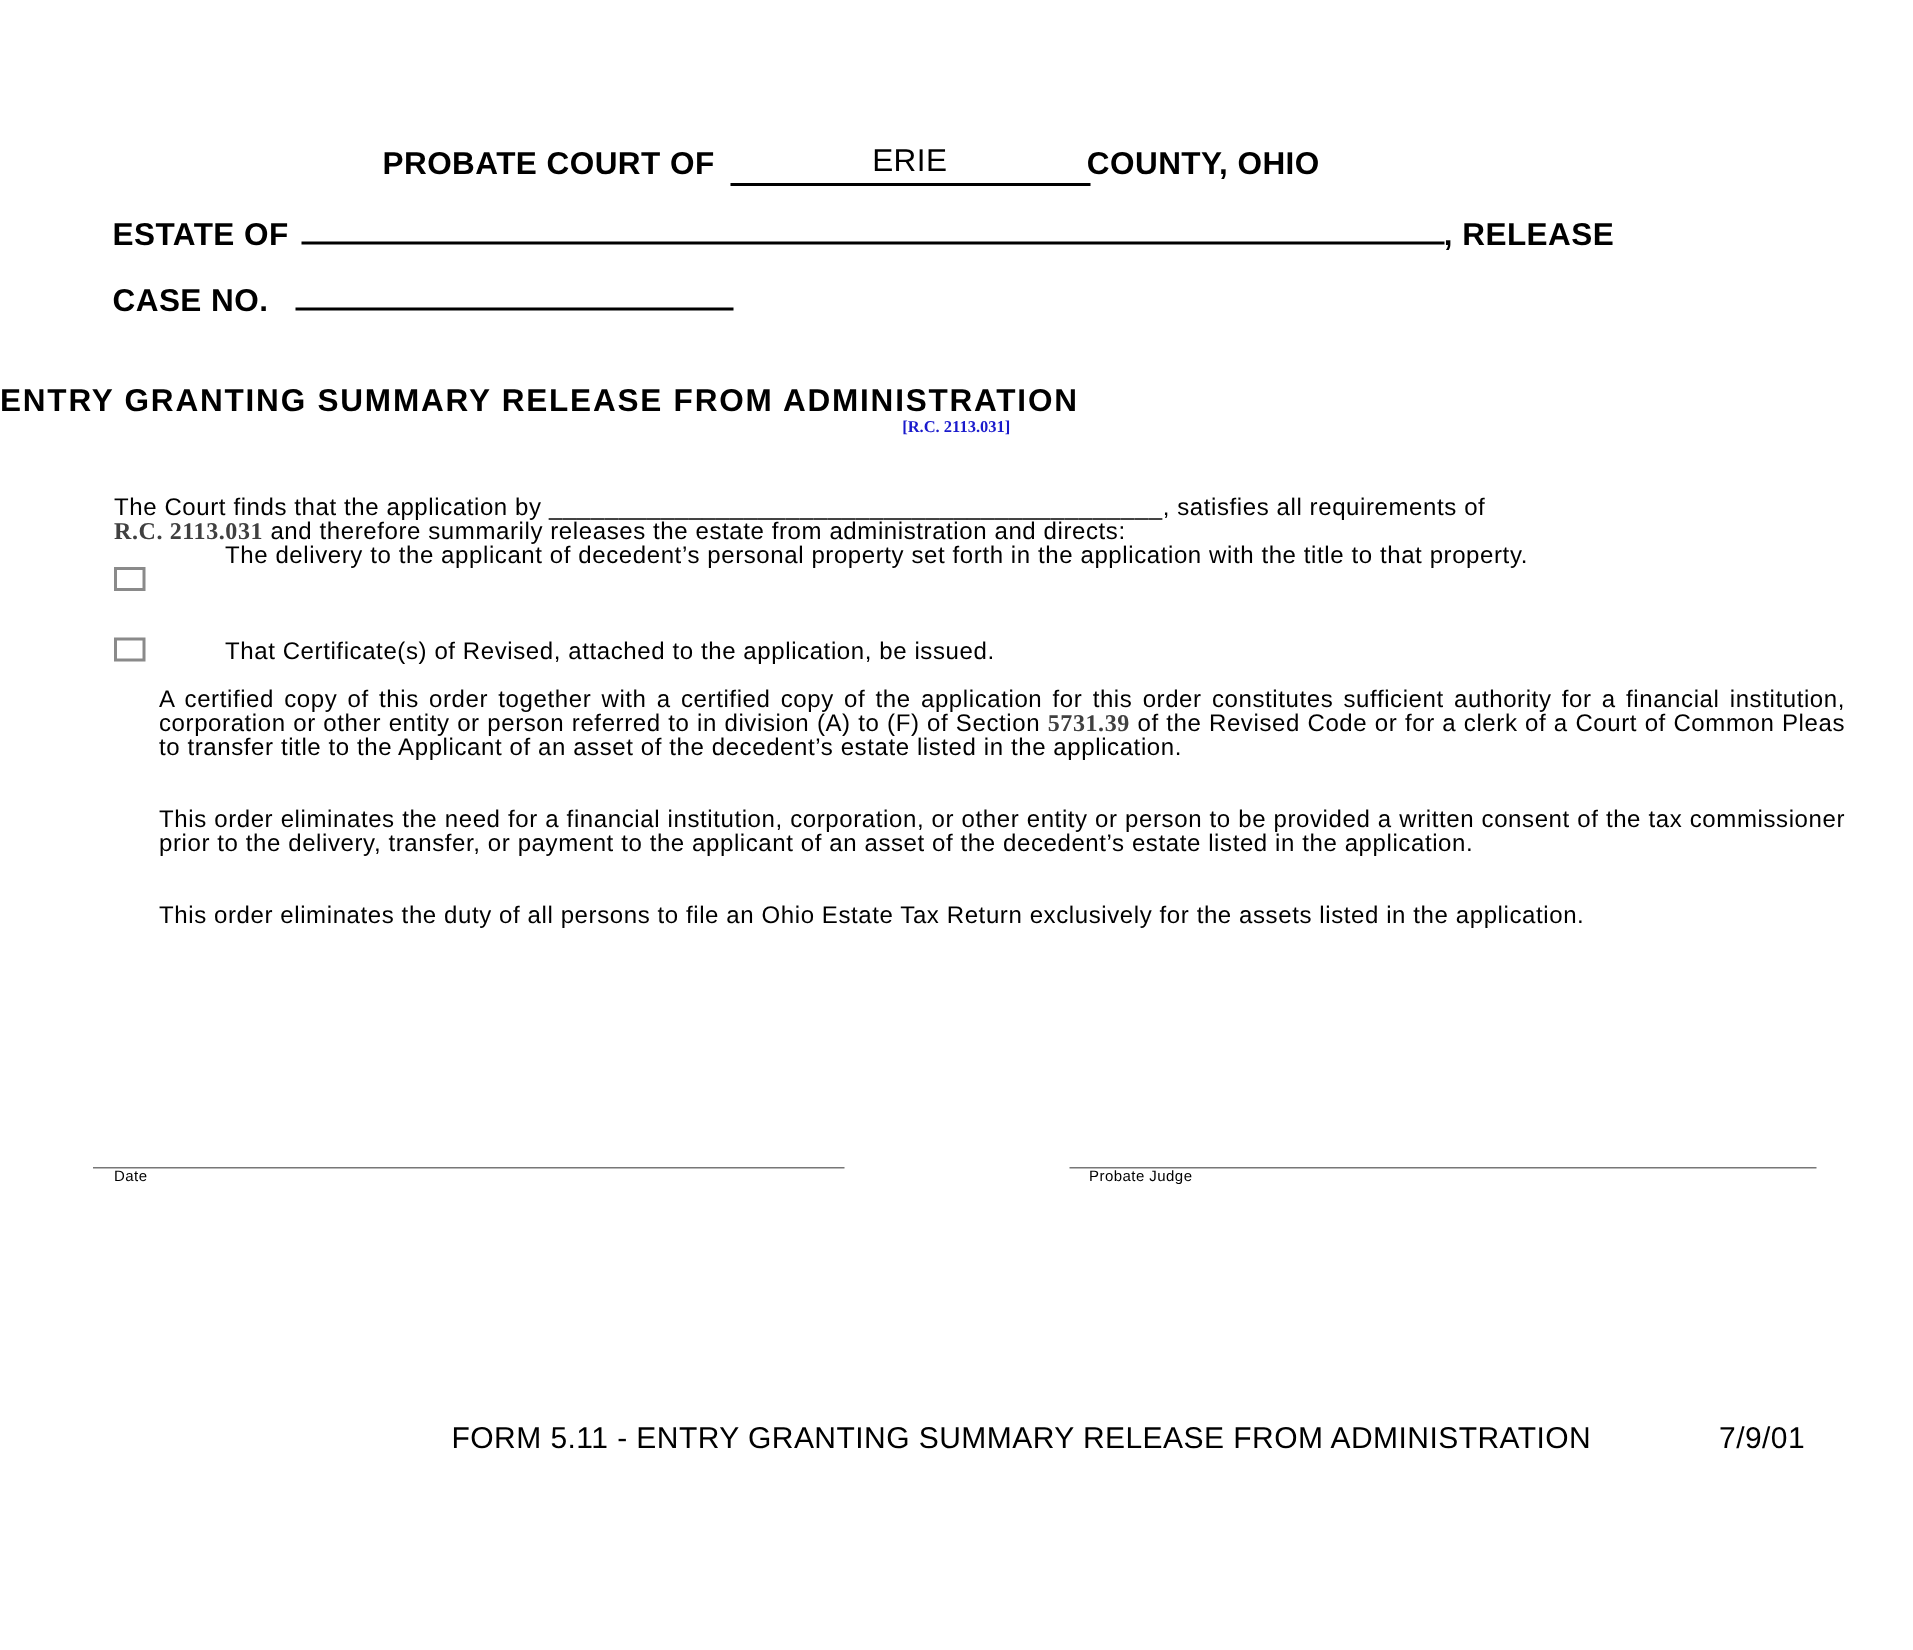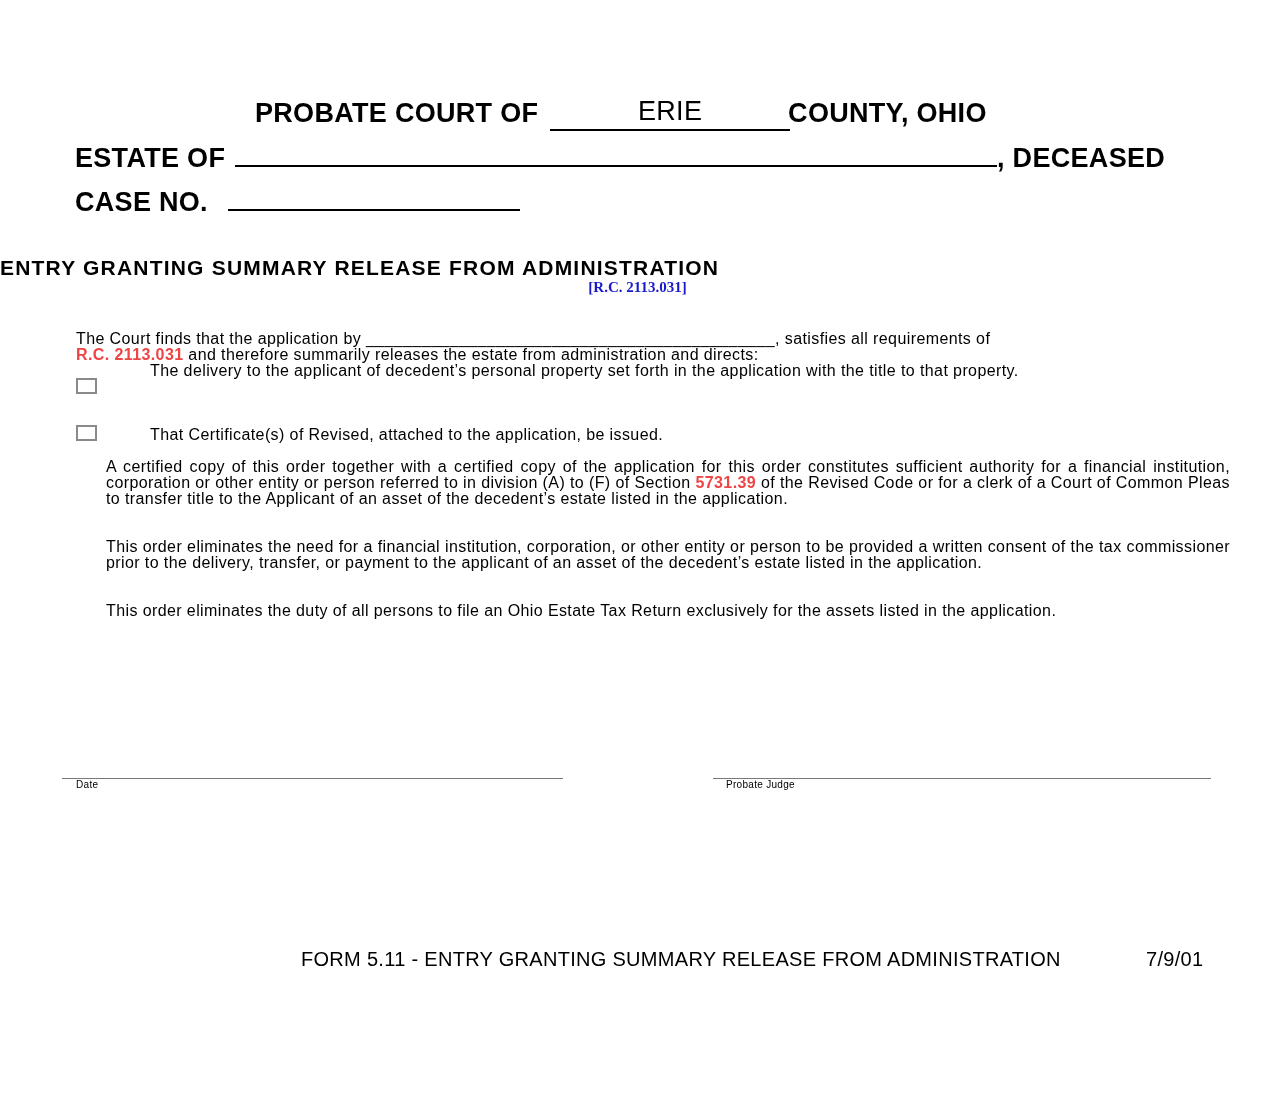--- a/index.html
+++ b/index.html
@@ -1,40 +1,40 @@
 <!DOCTYPE html>
 <html><head>
 <meta charset="utf-8">
 <style>
   html, body { margin:0; padding:0; background:#ffffff; }
   body { width:1275px; height:1100px; position:relative; overflow:hidden; color:#000; font-family:"Liberation Sans", sans-serif; }
   .abs { position:absolute; }
-  .hdr { font-weight:bold; font-size:27px; letter-spacing:0.3px; white-space:nowrap; }
+  .hdr { font-weight:bold; font-size:21px; letter-spacing:0.3px; white-space:nowrap; }
   .uline { display:inline-block; border-bottom:2px solid #000; vertical-align:baseline; }
   .title { left:0; width:1275px; top:256px; font-weight:bold; font-size:21px; letter-spacing:1.2px; }
-  .cite { left:0; width:1275px; text-align:center; top:279px; font-family:"Liberation Serif", serif; font-weight:bold; font-size:15px; color:#1a1acc; }
+  .cite { left:0; width:1275px; text-align:center; top:279px; font-family:"Liberation Serif", serif; font-weight:bold; font-size:11px; color:#1a1acc; }
   .body { font-size:16px; line-height:16px; letter-spacing:0.4px; }
   .just { text-align:justify; text-align-last:left;margin-left:30px; }
-  .link { color:#ef4444; font-weight:bold; }
+  .link { color:#404040; font-weight:bold;font-family:Liberation Serif, serif; }
   .cb { width:21px; height:16px; border:2px solid #8a8a8a; box-sizing:border-box; background:#fff; }
   .sigline { height:0; border-top:1px solid #777; }
   .sig { font-size:10px; letter-spacing:0.3px; }
   .foot { font-size:20px; letter-spacing:0.3px; }
 </style>
 </head>
 <body>
 
 <div class="abs hdr" style="left:255px; top:98px;">
   <span>PROBATE COURT OF</span>
   <span class="uline" style="width:240px; text-align:center; font-weight:normal; margin-left:4px; margin-right:-2px; position:relative; top:0;"><span style="position:relative; top:-2px;">ERIE</span></span><span>COUNTY, OHIO</span>
 </div>
 
 <div class="abs hdr" style="left:75px; top:143px;">
   <span>ESTATE OF</span>
-  <span class="uline" style="width:762px; height:18px; margin-left:2px;"><span></span></span><span>, DECEASED</span>
+  <span class="uline" style="width:762px; height:18px; margin-left:2px;"><span></span></span><span>, RELEASE</span>
 </div>
 
 <div class="abs hdr" style="left:75px; top:187px;">
   <span>CASE NO.</span>
   <span class="uline" style="width:292px; height:18px; margin-left:12px;"><span></span></span>
 </div>
 
 <div class="abs title">ENTRY GRANTING SUMMARY RELEASE FROM ADMINISTRATION</div>
 <div class="abs cite">[R.C. 2113.031]</div>
 

